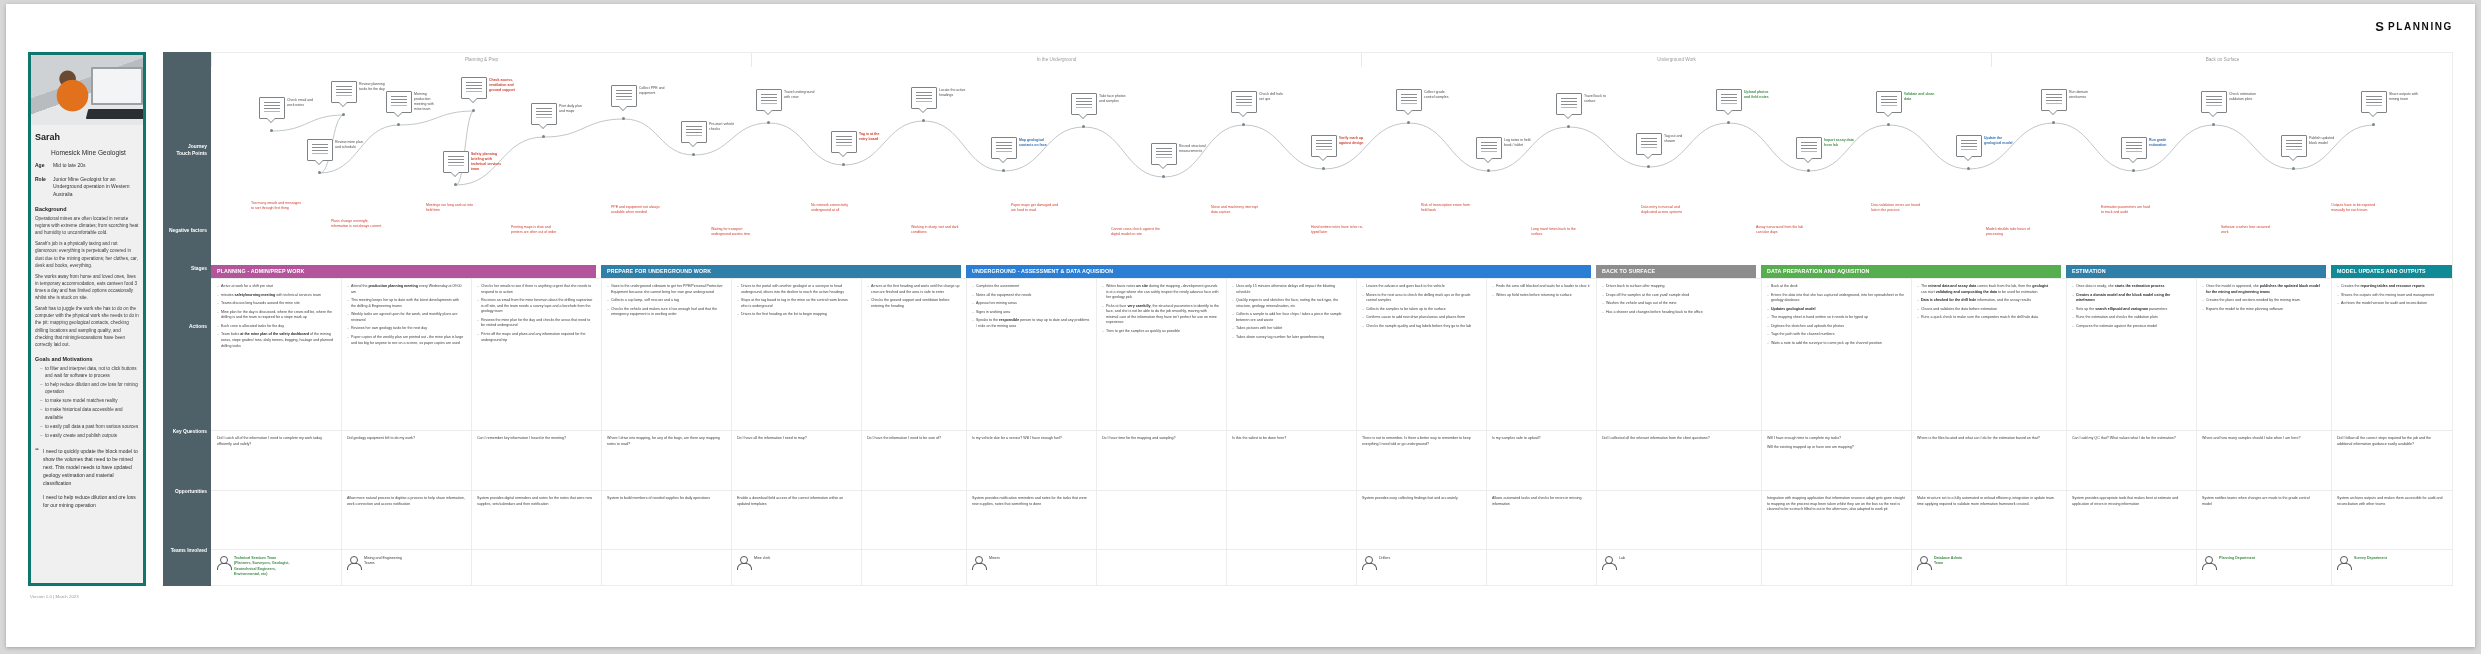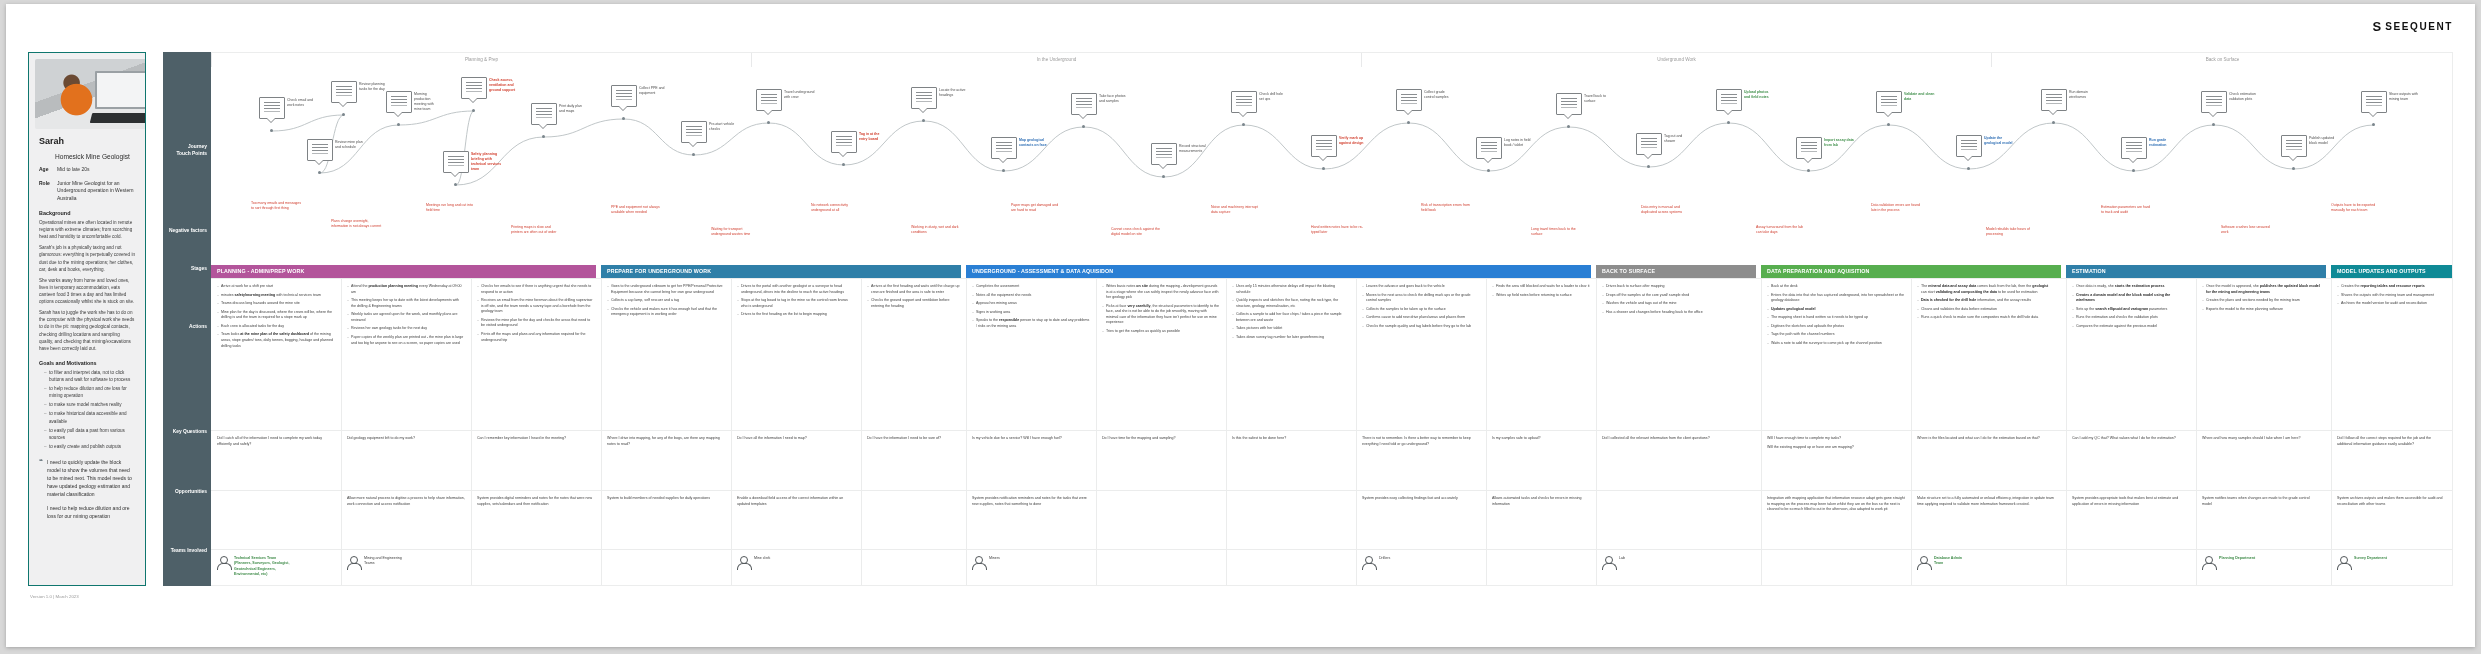--- a/index.html
+++ b/index.html
@@ -20,22 +20,22 @@
   .hdr h1 { font-size: 13.5px; font-weight: bold; color: #1b1b1b; letter-spacing: .1px; }
   .hdr h2 { font-size: 8.5px; font-weight: normal; color: #6d6d6d; margin-top: 3px; }
   .logo { position: absolute; right: 22px; top: 16px; display: flex; align-items: center; gap: 4px; }
   .logo .mark { font-size: 13px; font-weight: bold; color: #111; line-height: 1; }
   .logo .word { font-size: 10px; font-weight: bold; letter-spacing: 1.6px; color: #111; }
 
   
   .persona {
     position: absolute; left: 22px; top: 48px;
     width: 118px; height: 534px;
-    background: #f0f0f1; border: 1px solid #0f766e;
-    padding: 6px; overflow: hidden;
+    background: #f0f0f1; border: 3px solid #0f766e;
+    overflow: hidden;
   }
   .persona .photo {
     width: 122px; height: 70px; border-radius: 2px;
     background:
       radial-gradient(circle at 34% 58%, #e2711d 0 17%, transparent 18%),
       radial-gradient(circle at 30% 34%, #6b4a33 0 8%, transparent 9%),
       linear-gradient(160deg,#cfd2d4 0 38%, #b9bcbe 38% 52%, #e6e7e8 52% 100%);
     position: relative;
   }
   .persona .photo:after{
@@ -146,21 +146,21 @@
 
   svg.flow { position: absolute; left: 0; top: 14px; width: 2242px; height: 126px; }
 </style>
 </head>
 <body>
 
 <div class="board">
 
   <div class="logo">
     <span class="mark">S</span>
-    <span class="word">SEEQUENT</span>
+    <span class="word">PLANNING</span>
   </div>
 
   <div class="persona">
     <div class="photo"></div>
     <div class="pname">Sarah</div>
     <div class="prole">Homesick Mine Geologist</div>
     <div id="persona-fields">
         <div class="kv">
           <span class="k">Age</span>
           <span class="v">Mid to late 20s</span>

